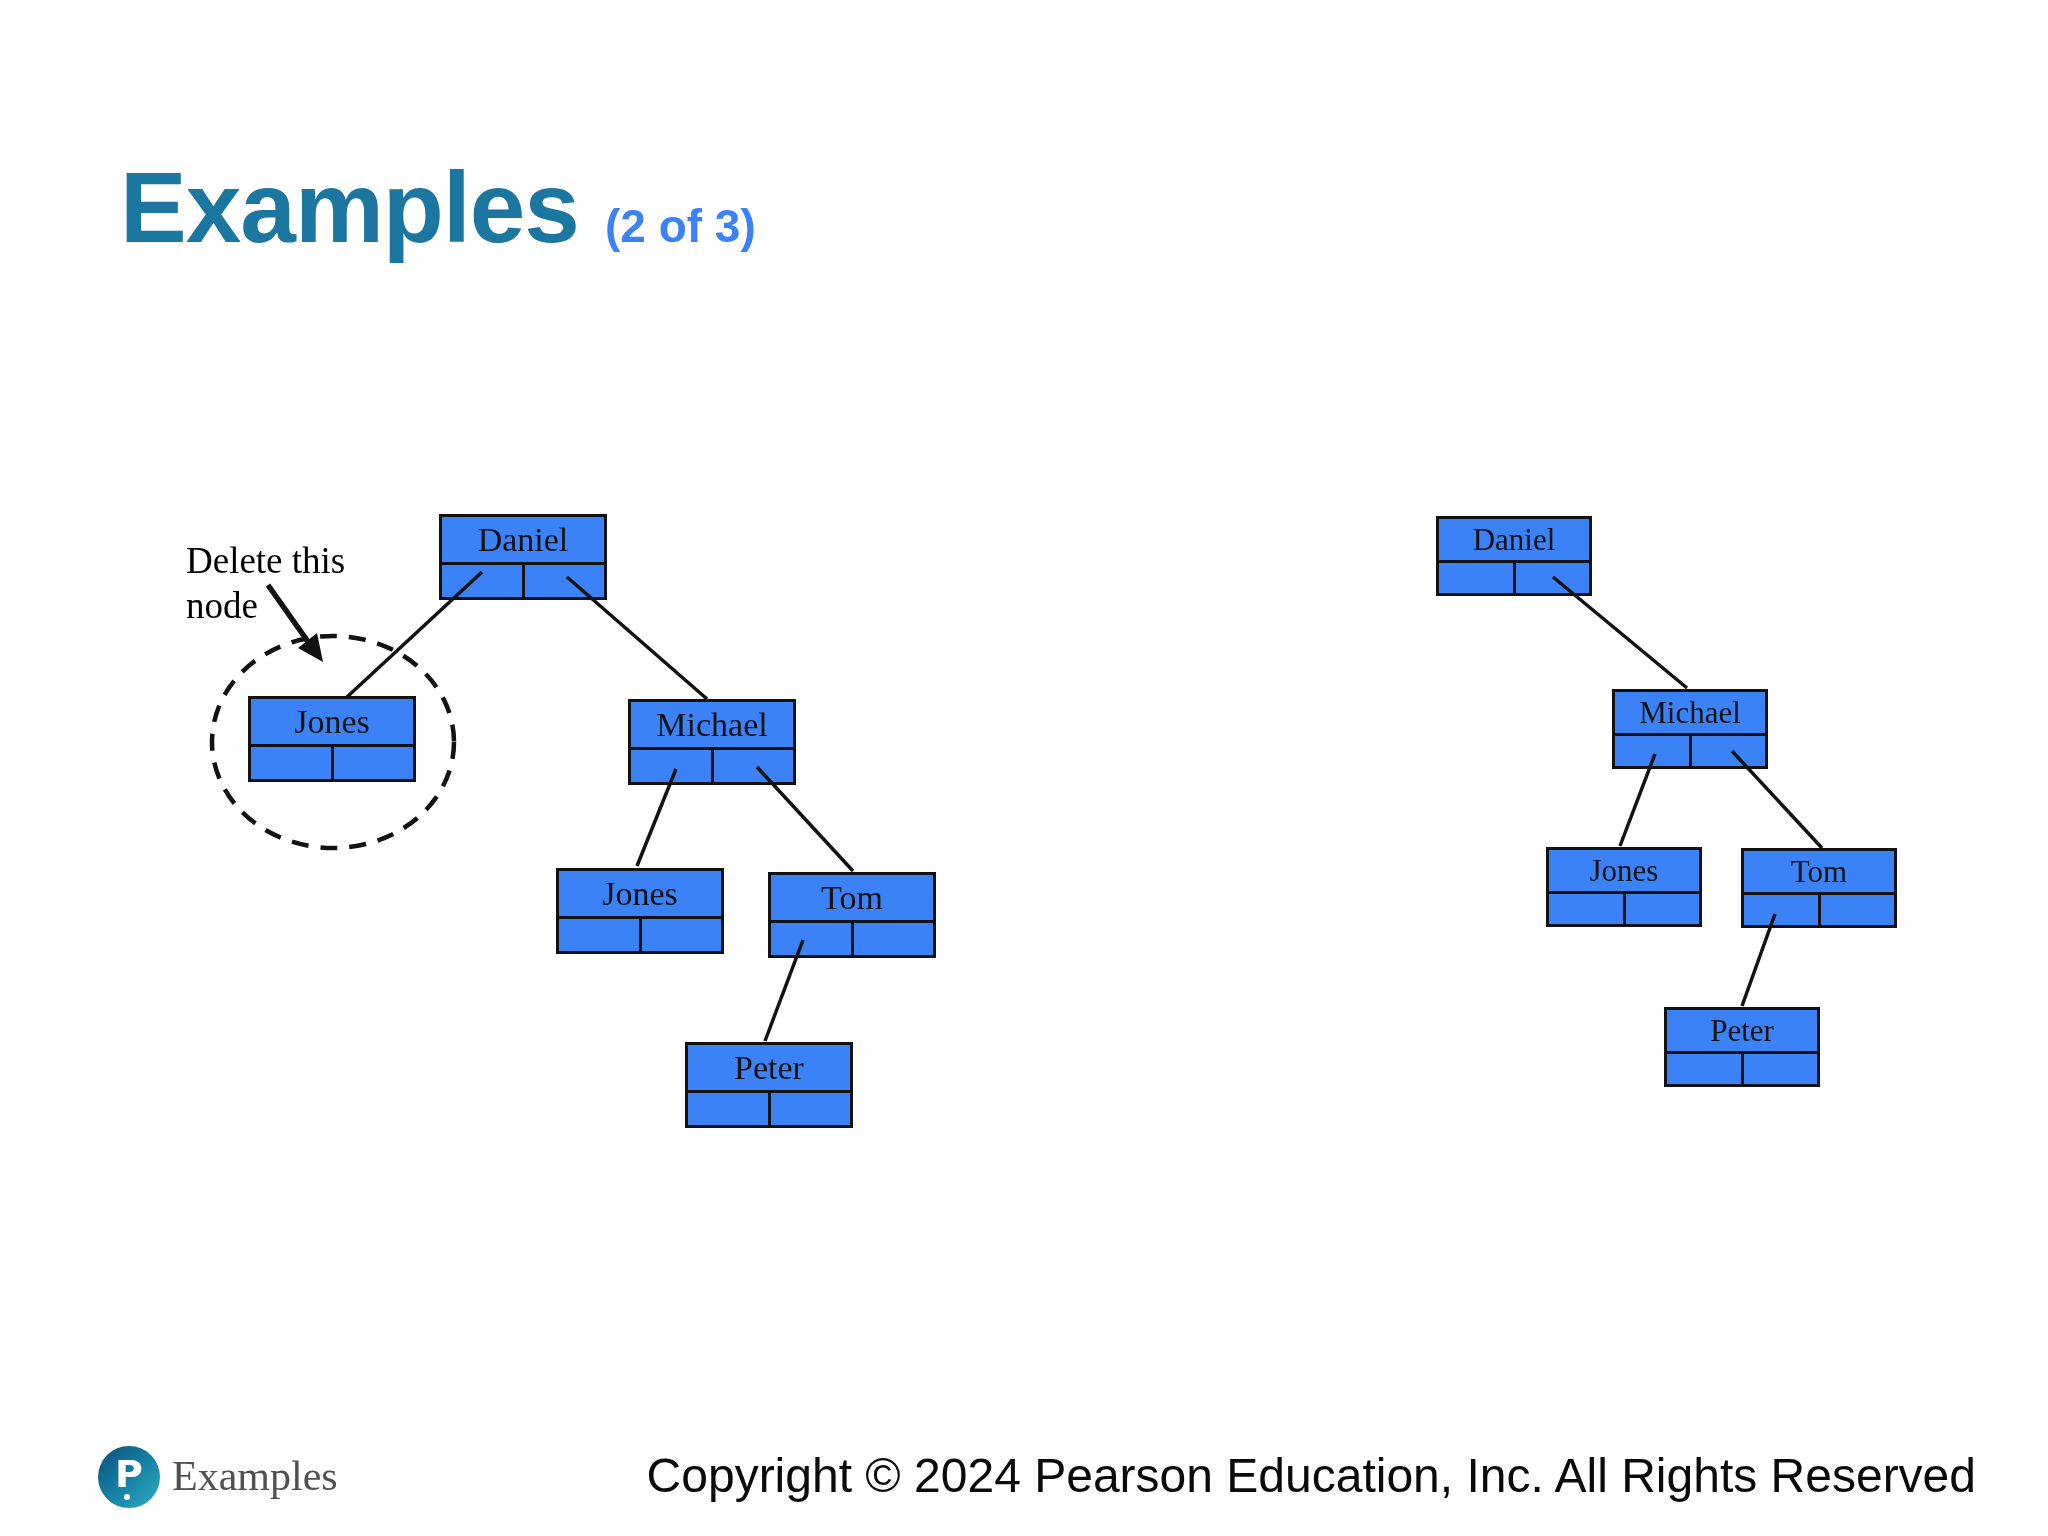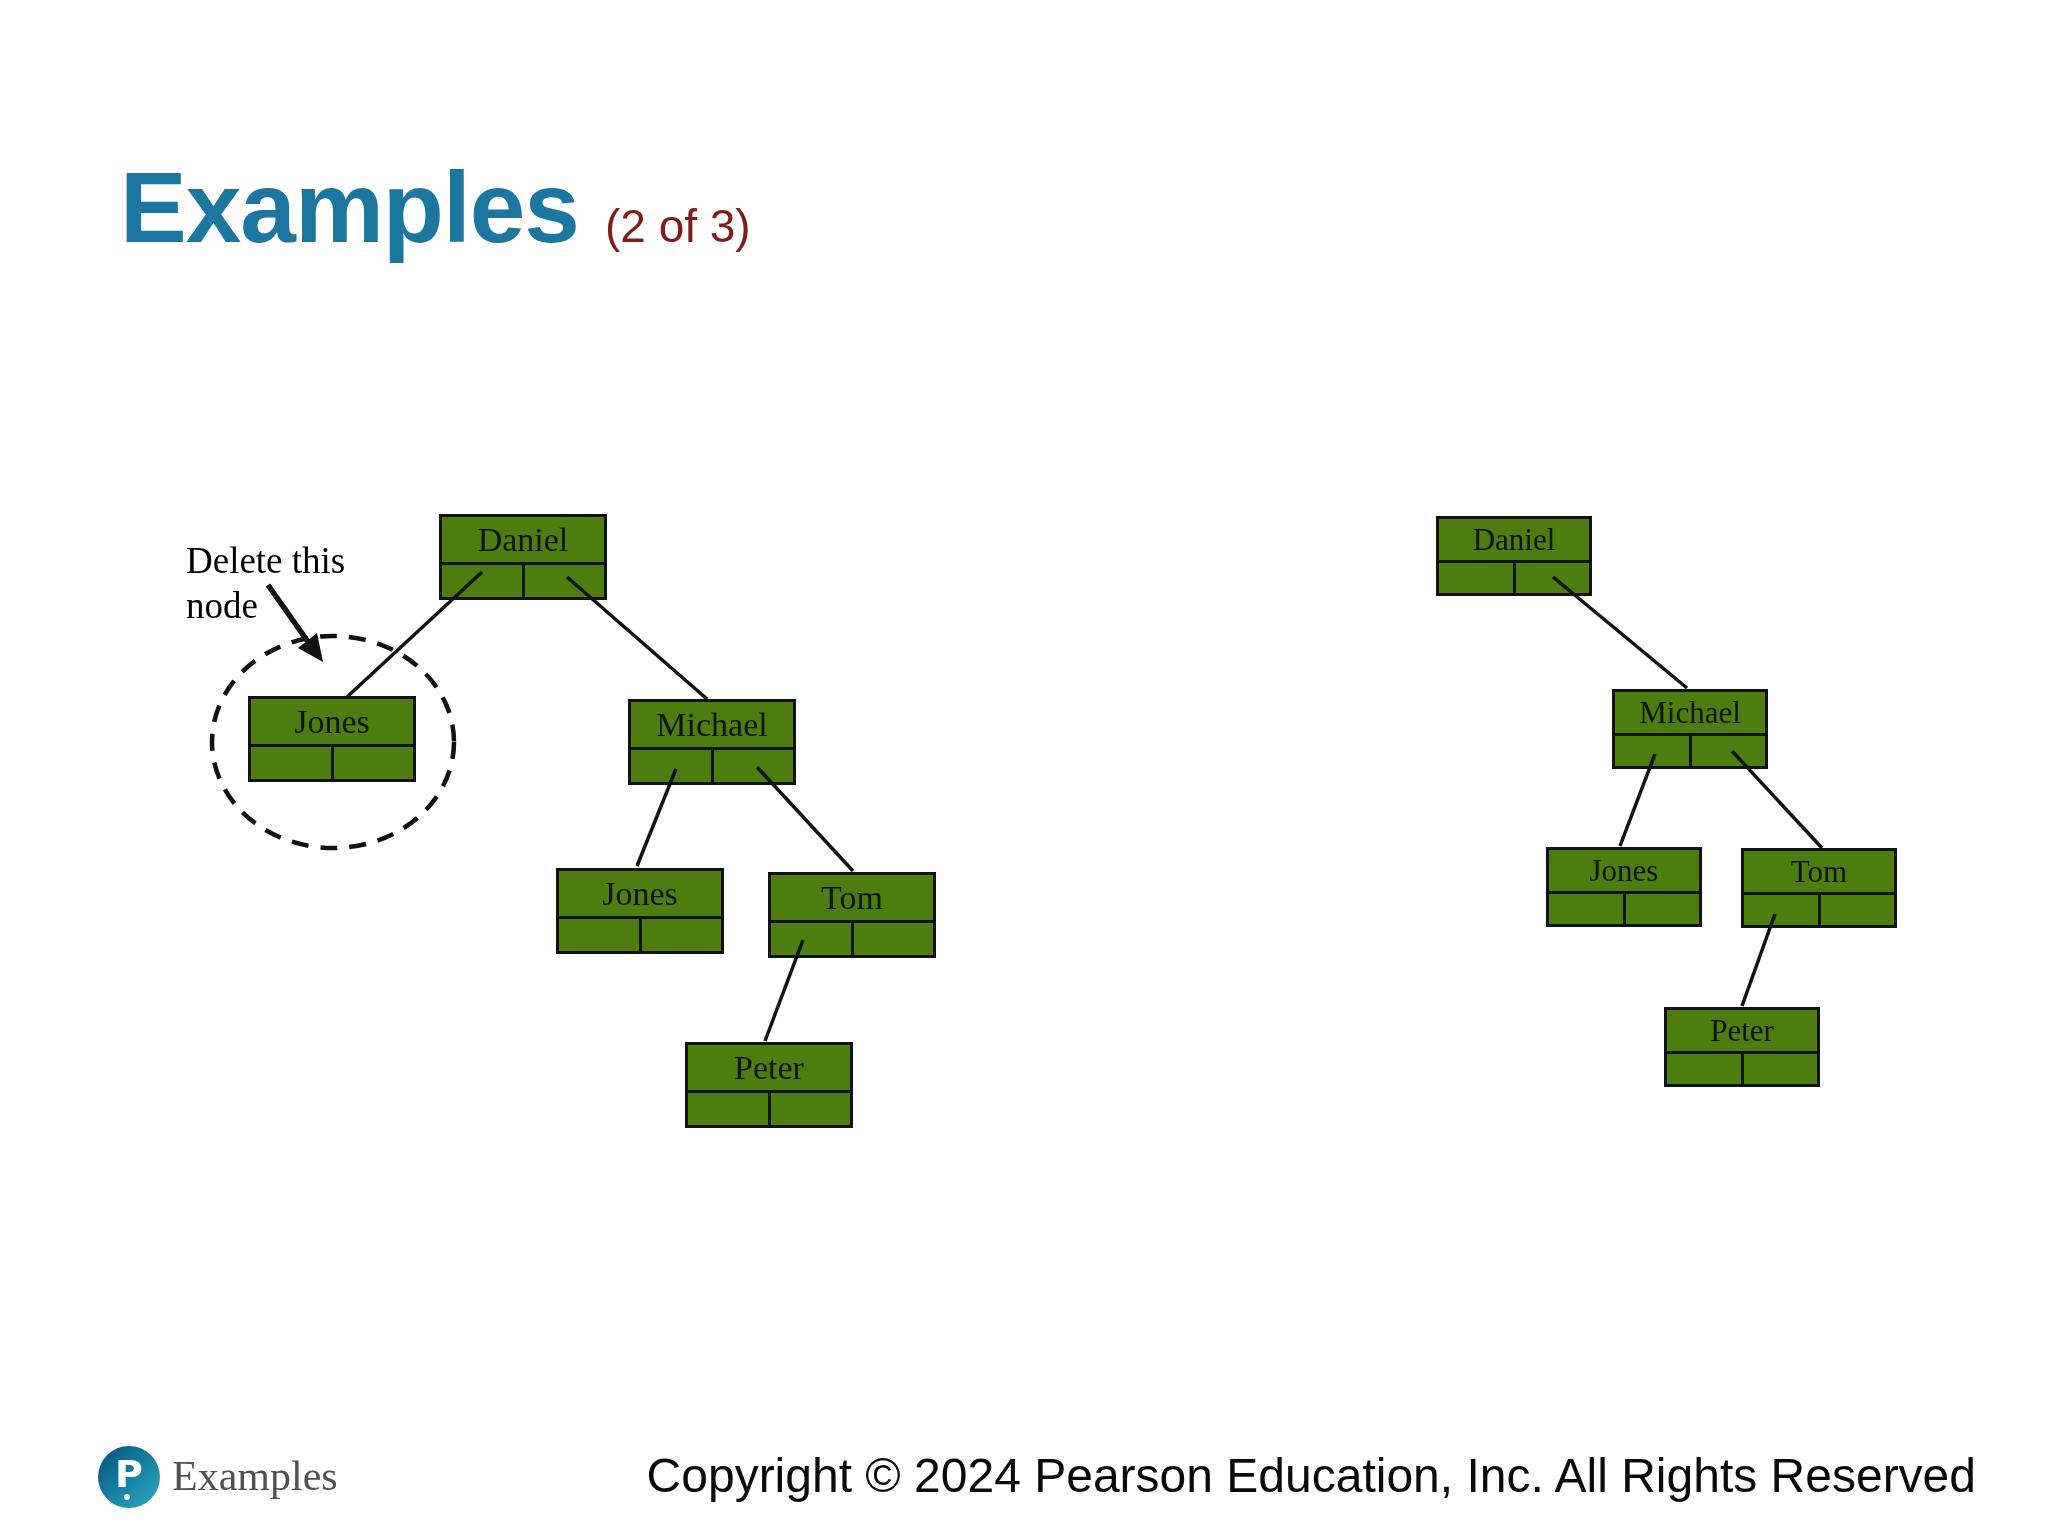--- a/index.html
+++ b/index.html
@@ -7,27 +7,27 @@
     position:relative;width:2048px;height:1536px;background:#ffffff;
     overflow:hidden;font-family:"Liberation Sans",sans-serif;
   }
   
   .title-wrap{position:absolute;left:120px;top:150px;white-space:nowrap;}
   .title-main{
     font-family:"Liberation Sans",sans-serif;font-weight:bold;
     font-size:100px;color:#1B76A0;letter-spacing:-1px;
   }
   .title-suffix{
-    font-family:"Liberation Sans",sans-serif;font-weight:normal;
-    font-size:46px;color:#7f1d1d;margin-left:26px;margin-top:8px;
+    font-family:"Liberation Sans",sans-serif;font-weight:bold;
+    font-size:46px;color:#3b82f6;margin-left:26px;margin-top:8px;
   }
   
   .overlay-svg{position:absolute;left:0;top:0;z-index:3;pointer-events:none;}
   .node{
-    position:absolute;z-index:2;background:#4d7c0f;border:3px solid #121212;
+    position:absolute;z-index:2;background:#3b82f6;border:3px solid #121212;
     box-sizing:border-box;display:flex;flex-direction:column;
   }
   .node.lt{width:168px;height:86px;}
   .node.rt{width:156px;height:80px;}
   .node-name{
     font-family:"Liberation Serif",serif;color:#121212;
     display:flex;align-items:center;justify-content:center;
   }
   .lt .node-name{height:45px;font-size:34px;}
   .rt .node-name{height:41px;font-size:31px;}

